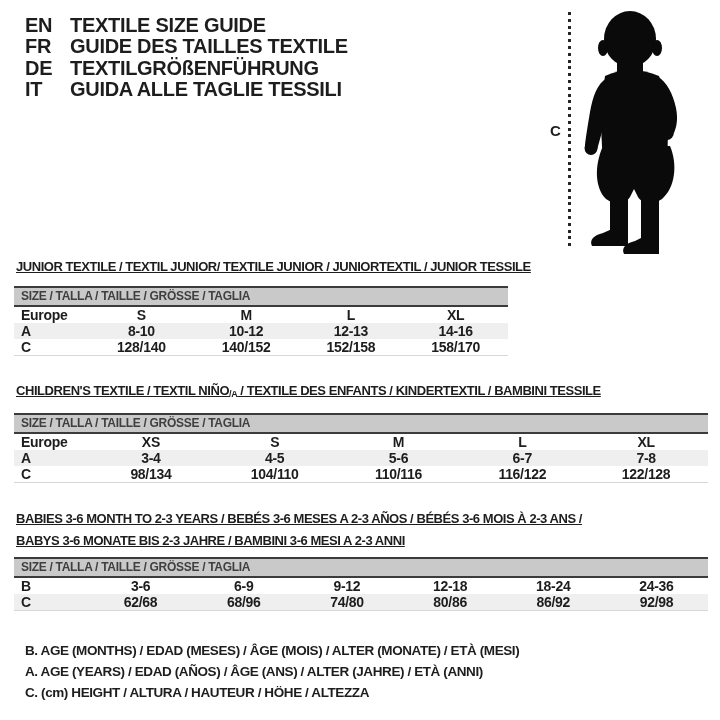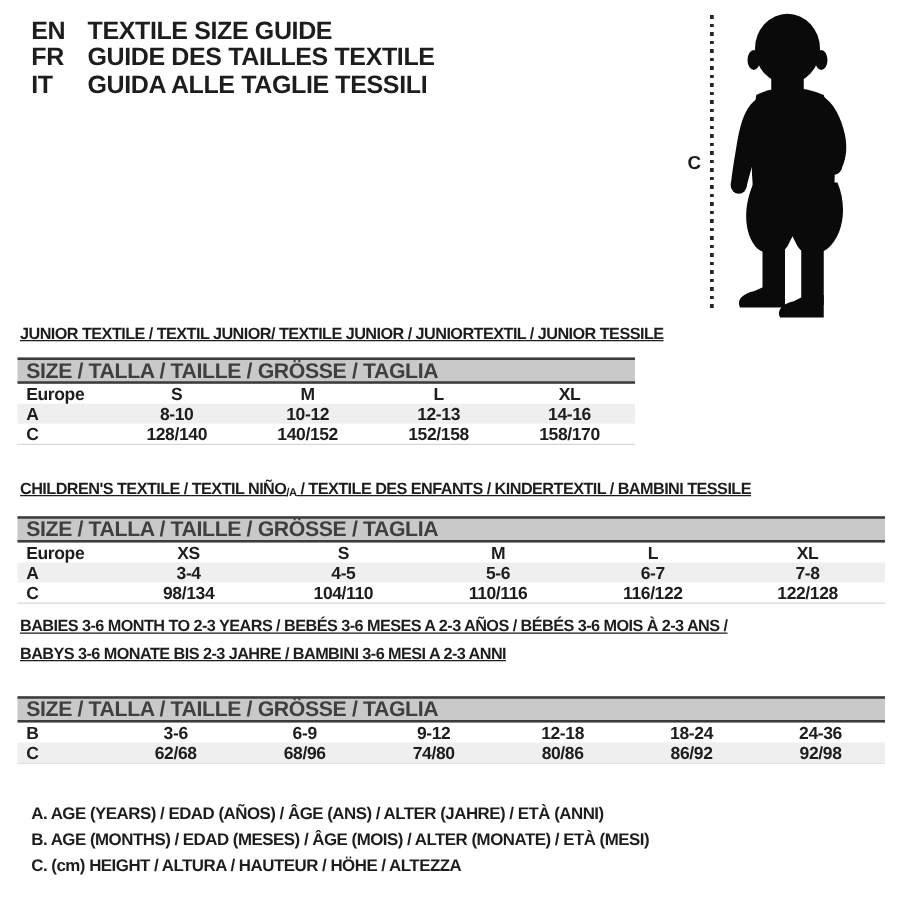--- a/index.html
+++ b/index.html
@@ -19,55 +19,59 @@
     position:absolute; left:568px; top:12px; width:2.5px; height:238px;
     background:repeating-linear-gradient(to bottom, #262626 0px, #262626 3px, transparent 3px, transparent 6.8px);
   }
   .meas-label { position:absolute; left:550px; top:122px; font-size:15px; }
   .silhouette { position:absolute; left:577px; top:8px; }
 
   
   .sec-title { position:absolute; left:16px; font-size:13px; letter-spacing:-0.45px; white-space:nowrap; line-height:21.5px;text-decoration:underline; }
   #t1-title { top:256px; }
   #t2-title { top:380px; }
-  #t3-title { top:490px; }
+  #t3-title { top:508px; }
   .sub { font-size:9px; vertical-align:-2px; }
 
   
   .sg-table { position:absolute; left:14px; border-bottom:1px solid #d7d7d7; }
   #t1 { top:286px; width:494px; }
   #t2 { top:413px; width:694px; }
   #t3 { top:557px; width:694px; }
 
   .size-bar {
     background:#c9c9c9; border-top:2px solid #3b3b3b; border-bottom:2px solid #3b3b3b;
-    height:17px; line-height:17px; padding-left:7px; font-size:17px;
+    height:17px; line-height:17px; padding-left:7px; font-size:12px;
     color:#3f3f3f; letter-spacing:-0.3px;
   }
-  .trow { display:flex; height:16px; align-items:center; font-size:14px; letter-spacing:-0.3px;justify-content:center; }
+  .trow { display:flex; height:16px; align-items:center; font-size:14px; letter-spacing:-0.3px; }
   .trow.shaded { background:#efefef; }
   .row-label { width:75px; padding-left:7px; box-sizing:border-box; }
   .cell { flex:1; text-align:center; }
 
   
   .footnotes { position:absolute; left:25px; top:640px; font-size:13.5px; line-height:21px; letter-spacing:-0.4px; }
 </style>
 </head>
 <body>
 
 <div class="canvas">
 
   <div class="lang-list">
     <div class="lang-row">
       <span class="lang-code">EN</span>
       <span class="lang-label">TEXTILE SIZE GUIDE</span>
     </div>
     <div class="lang-row">
       <span class="lang-code">FR</span>
       <span class="lang-label">GUIDE DES TAILLES TEXTILE</span>
+    </div>
+    <div class="lang-row">
+      <span class="lang-code">DE</span>
+      <span class="lang-label">TEXTILGRÖßENFÜHRUNG</span>
     </div>
     <div class="lang-row">
       <span class="lang-code">IT</span>
       <span class="lang-label">GUIDA ALLE TAGLIE TESSILI</span>
     </div>
   </div>
 
   <div class="meas-line"></div>
   <div class="meas-label">C</div>
   <svg class="silhouette" width="120" height="248" viewBox="0 0 120 248" aria-hidden="true">
@@ -164,18 +168,18 @@
       <span class="cell">62/68</span>
       <span class="cell">68/96</span>
       <span class="cell">74/80</span>
       <span class="cell">80/86</span>
       <span class="cell">86/92</span>
       <span class="cell">92/98</span>
     </div>
   </div>
 
   <div class="footnotes">
+    <div>B. AGE (MONTHS) / EDAD (MESES) / ÂGE (MOIS) / ALTER (MONATE) / ETÀ (MESI)</div>
     <div>A. AGE (YEARS) / EDAD (AÑOS) / ÂGE (ANS) / ALTER (JAHRE) / ETÀ (ANNI)</div>
-    <div>B. AGE (MONTHS) / EDAD (MESES) / ÂGE (MOIS) / ALTER (MONATE) / ETÀ (MESI)</div>
     <div>C. (cm) HEIGHT / ALTURA / HAUTEUR / HÖHE / ALTEZZA</div>
   </div>
 
 </div>
 
 </body></html>

